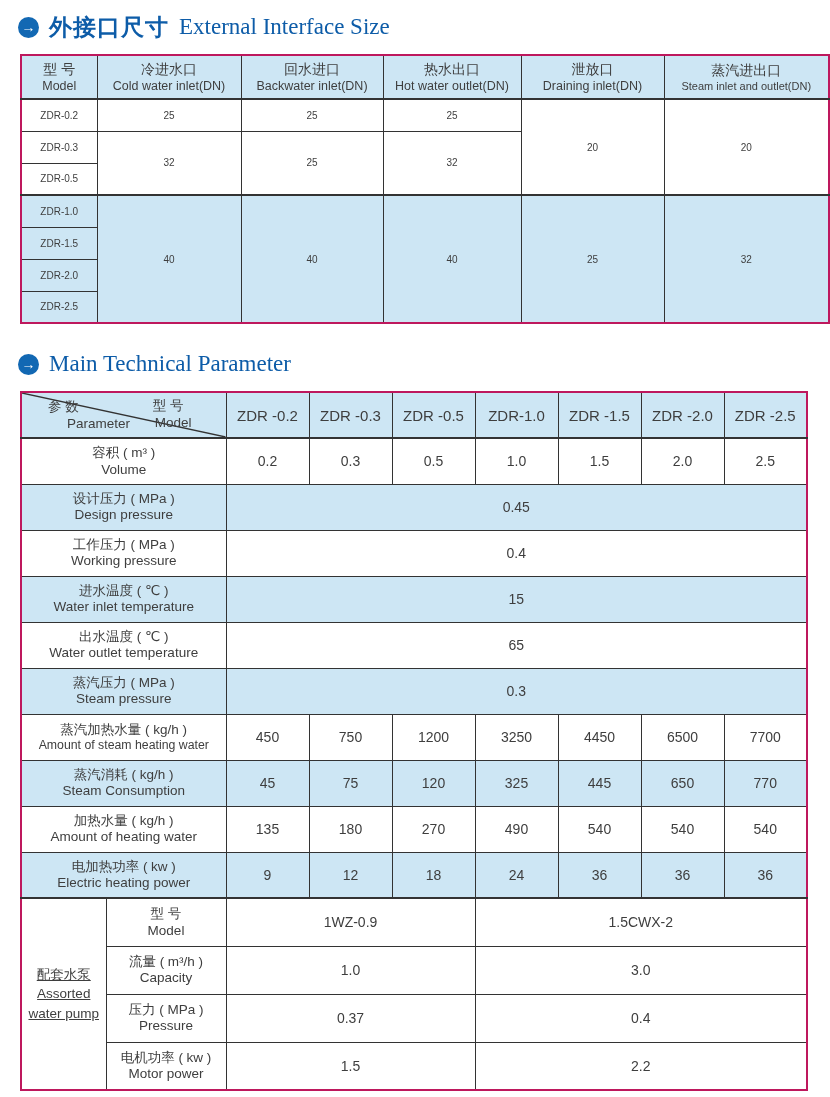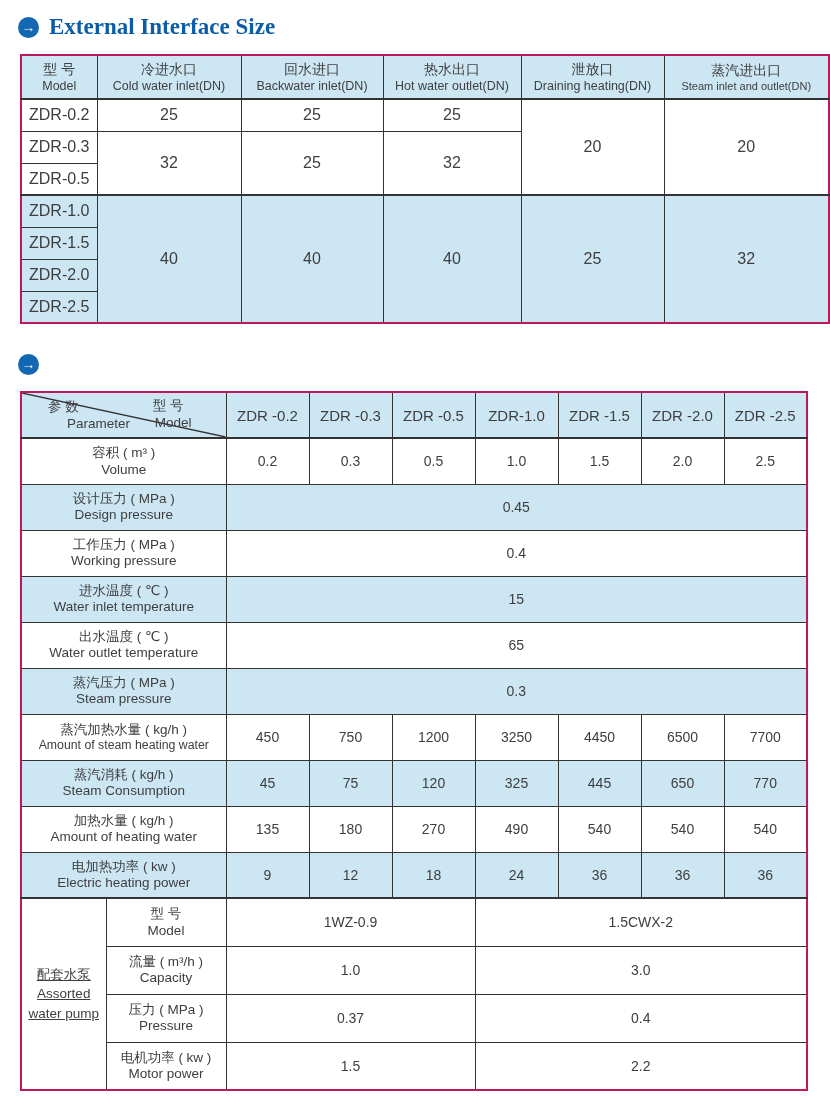--- a/index.html
+++ b/index.html
@@ -21,42 +21,42 @@
     width:21px; height:21px; border-radius:50%;
     background:#1268b3; color:#ffffff;
     display:flex; align-items:center; justify-content:center;
     font-size:14px; font-weight:bold; line-height:1;
   }
   .sec-title .zh {
     font-size:23px; font-weight:bold; color:#0d5ca8; letter-spacing:1px;
     font-family:"Liberation Sans","DejaVu Sans",sans-serif;
   }
   .sec-title .en {
-    font-size:23px; font-weight:bold; color:#0d5ca8;
+    font-size:23px; font-weight:normal; color:#0d5ca8;
     font-family:"Liberation Serif","DejaVu Serif",serif;
   }
 
   
   table { border-collapse:collapse; table-layout:fixed; margin-left:20px;
           border:2px solid #be185d; }
   th, td {
     border:1px solid #333333; text-align:center; vertical-align:middle;
     padding:0 2px; overflow:hidden;
   }
   .blue-bg { background:#cde6f4; }
 
   
   #t1 { width:808px; }
   #t1 thead tr { height:44px; }
   #t1 tbody tr { height:32px; }
   #t1 thead th { border-bottom-width:2px; font-weight:normal; }
   #t1 .h-zh { font-size:14px; line-height:1.3; }
   #t1 .h-en { font-size:12.5px; line-height:1.2; }
   #t1 .h-en.small { font-size:11px; }
-  #t1 td { font-size:16px; }
+  #t1 td { font-size:10px; }
   #t1 tr.sep td { border-top-width:2px; }
 
   
   #t2 { width:786px; margin-top:2px; }
   #t2 tr { height:46px; }
   #t2 tr.pump-row { height:48px; }
   #t2 .lbl-zh { font-size:13.5px; line-height:1.3; }
   #t2 .lbl-en { font-size:13.5px; line-height:1.25; }
   #t2 .lbl-en.long { font-size:12.3px; }
   #t2 td.val { font-size:14px; }
@@ -73,20 +73,21 @@
 
   .pump-group { font-size:13.5px; line-height:1.45;text-decoration:underline; }
 </style>
 </head>
 <body>
 
 <div class="page">
 
   <div class="sec-title">
     <span class="dot">→</span>
+    <span class="zh">外接口尺寸</span>
     <span class="en">External Interface Size</span>
   </div>
 
   <table id="t1">
     <colgroup>
       <col style="width:76px">
         <col style="width:144px">
         <col style="width:142px">
       <col style="width:138px">
         <col style="width:143px">
@@ -105,21 +106,21 @@
         <th>
           <div class="h-zh">回水进口</div>
           <div class="h-en">Backwater inlet(DN)</div>
         </th>
         <th>
           <div class="h-zh">热水出口</div>
           <div class="h-en">Hot water outlet(DN)</div>
         </th>
         <th>
           <div class="h-zh">泄放口</div>
-          <div class="h-en">Draining heating(DN)</div>
+          <div class="h-en">Draining inlet(DN)</div>
         </th>
         <th>
           <div class="h-zh">蒸汽进出口</div>
           <div class="h-en small">Steam inlet and outlet(DN)</div>
         </th>
       </tr>
     </thead>
     <tbody>
       <tr>
         <td>ZDR-0.2</td>
@@ -153,20 +154,21 @@
         <td>ZDR-2.0</td>
       </tr>
       <tr class="blue-bg">
         <td>ZDR-2.5</td>
       </tr>
     </tbody>
   </table>
 
   <div class="sec-title" style="margin-top:26px;">
     <span class="dot">→</span>
+    <span class="en">Main Technical Parameter</span>
   </div>
 
   <table id="t2">
     <colgroup>
       <col style="width:85px">
         <col style="width:120px">
       <col style="width:83px">
         <col style="width:83px">
         <col style="width:83px">
       <col style="width:83px">

